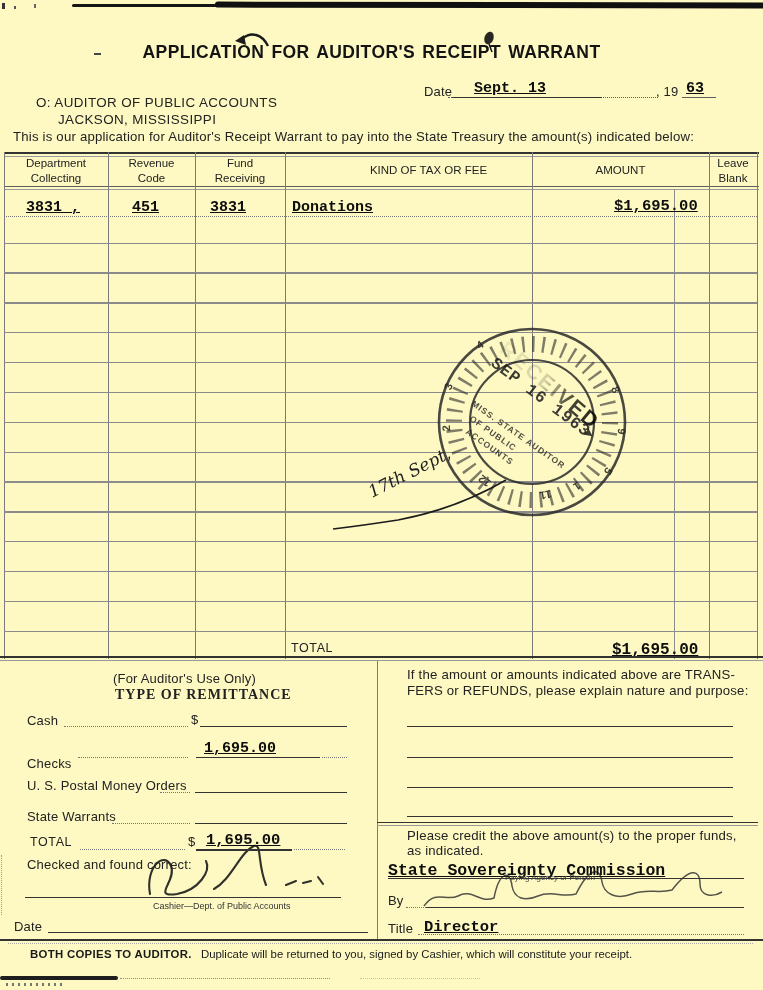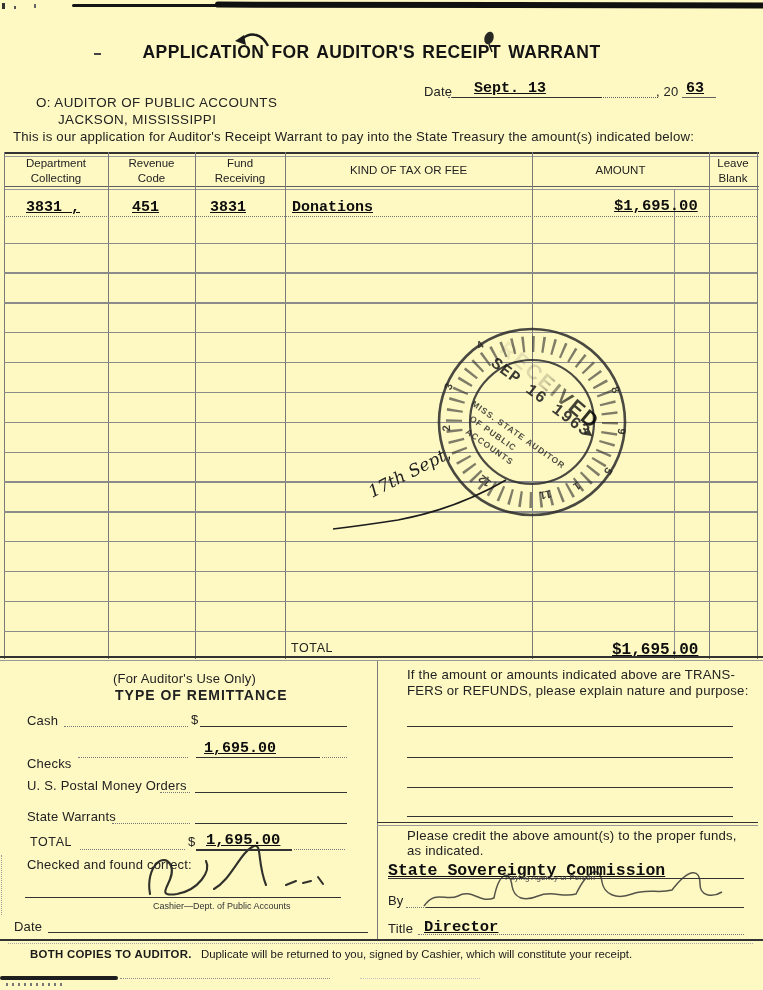--- a/index.html
+++ b/index.html
@@ -32,21 +32,21 @@
   <div class="abs" style="left:14px;top:6px;width:2px;height:3px;background:#555;"></div>
   <div class="abs" style="left:34px;top:4px;width:2px;height:4px;background:#666;"></div>
   <div class="abs" style="left:94px;top:53px;width:7px;height:2px;background:#444;"></div>
 
   <div class="abs" style="left:0;right:20px;top:42px;text-align:center;font-size:17.5px;font-weight:700;letter-spacing:.4px;word-spacing:2px;color:#141414;">APPLICATION FOR AUDITOR'S RECEIPT WARRANT</div>
 
   <span class="lab" style="left:424px;top:84px;">Date</span>
   <div class="hl" style="left:448px;top:97px;width:210px;border-top-style:dotted;"></div>
   <div class="hl dark" style="left:452px;top:97px;width:150px;"></div>
   <span class="typed" style="left:474px;top:80px;font-size:15px;">Sept. 13</span>
-  <span class="lab" style="left:656px;top:84px;">, 20</span>
+  <span class="lab" style="left:656px;top:84px;">, 19</span>
   <span class="typed" style="left:686px;top:80px;font-size:15px;">63</span>
   <div class="hl" style="left:682px;top:97px;width:34px;"></div>
 
   <div class="lab" style="left:36px;top:95px;font-size:13.4px;letter-spacing:.4px;">O:  AUDITOR OF PUBLIC ACCOUNTS</div>
   <div class="lab" style="left:58px;top:112px;font-size:13.4px;letter-spacing:.4px;">JACKSON, MISSISSIPPI</div>
 
   <div class="lab" style="left:13px;top:129px;font-size:13.2px;">This is our application for Auditor's Receipt Warrant to pay into the State Treasury the amount(s) indicated below:</div>
 
   <div class="hl dark" style="left:4px;top:152px;width:755px;border-top-width:2px;"></div>
   <div class="hl" style="left:4px;top:156px;width:755px;border-top-color:#9a9a9a;"></div>
@@ -61,21 +61,21 @@
   <div class="vl" style="left:532px;top:152px;height:507px;"></div>
   <div class="vl" style="left:674px;top:189px;height:470px;border-left-color:#8d8d8d;"></div>
   <div class="vl" style="left:709px;top:152px;height:507px;"></div>
 
   <div class="hdr-cell" style="left:4px;top:155px;width:104px;height:31px;">Department
 Collecting</div>
   <div class="hdr-cell" style="left:108px;top:155px;width:87px;height:31px;">Revenue
 Code</div>
   <div class="hdr-cell" style="left:195px;top:155px;width:90px;height:31px;">Fund
 Receiving</div>
-  <div class="hdr-cell" style="left:285px;top:155px;width:247px;height:31px;">KIND OF TAX OR FEE</div>
+  <div class="hdr-cell" style="left:285px;top:155px;width:247px;height:31px;padding-left:20px;">KIND OF TAX OR FEE</div>
   <div class="hdr-cell" style="left:532px;top:155px;width:177px;height:31px;">AMOUNT</div>
   <div class="hdr-cell" style="left:709px;top:155px;width:48px;height:31px;">Leave
 Blank</div>
 
   <div class="hl dot" style="left:4px;top:216px;width:753px;"></div>
   <div class="rules"></div>
 
   <span class="typed" style="left:26px;top:199px;font-size:15px;">3831  ,</span>
   <span class="typed" style="left:132px;top:199px;font-size:15px;">451</span>
   <span class="typed" style="left:210px;top:199px;font-size:15px;">3831</span>
@@ -141,21 +141,21 @@
       <path d="M286,885 l10,-4 M303,883 l8,-2 M318,877 l5,7"></path>
     </g>
 
     <path opacity="0.8" d="M424,906 C436,889 446,902 458,896 C472,888 480,904 494,898 C499,872 510,869 512,886 C514,898 524,902 538,896 C552,890 562,898 576,894 C589,868 600,866 602,882 C604,894 616,900 632,894 C648,888 658,894 672,890 C689,868 700,868 700,884 C700,896 712,898 722,892" stroke="#2a2a2a" stroke-width="1.5" fill="none"></path>
   </svg>
 
   <div class="vl" style="left:377px;top:661px;height:278px;"></div>
   <div class="vl" style="left:1px;top:855px;height:60px;border-left-style:dotted;border-left-color:#999;"></div>
 
   <div class="lab" style="left:113px;top:671px;font-size:13px;">(For Auditor's Use Only)</div>
-  <div class="lab" style="left:115px;top:687px;font-size:14px;font-weight:700;letter-spacing:1px;">TYPE OF REMITTANCE</div>
+  <div class="lab" style="left:115px;top:687px;font-size:14px;font-weight:700;letter-spacing:1px;font-family:Liberation Serif, serif;">TYPE OF REMITTANCE</div>
 
   <span class="lab" style="left:27px;top:713px;">Cash</span>
   <div class="hl dot" style="left:64px;top:726px;width:124px;"></div>
   <span class="lab" style="left:191px;top:712px;">$</span>
   <div class="hl dark" style="left:200px;top:726px;width:147px;"></div>
 
   <span class="lab" style="left:27px;top:756px;">Checks</span>
   <div class="hl dot" style="left:78px;top:757px;width:110px;"></div>
   <span class="typed" style="left:204px;top:740px;font-size:15px;">1,695.00</span>
   <div class="hl dark" style="left:196px;top:757px;width:124px;"></div>

